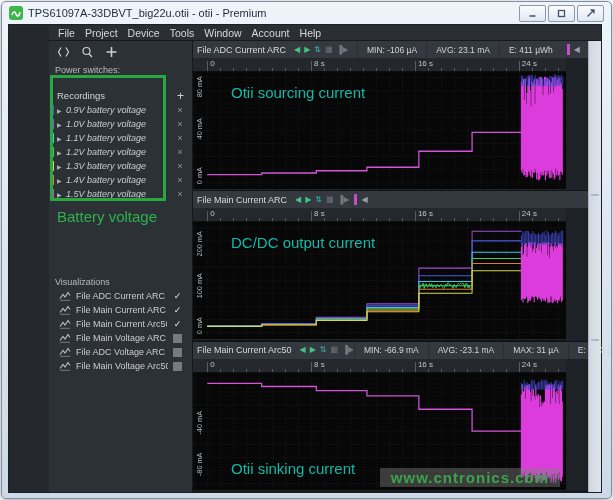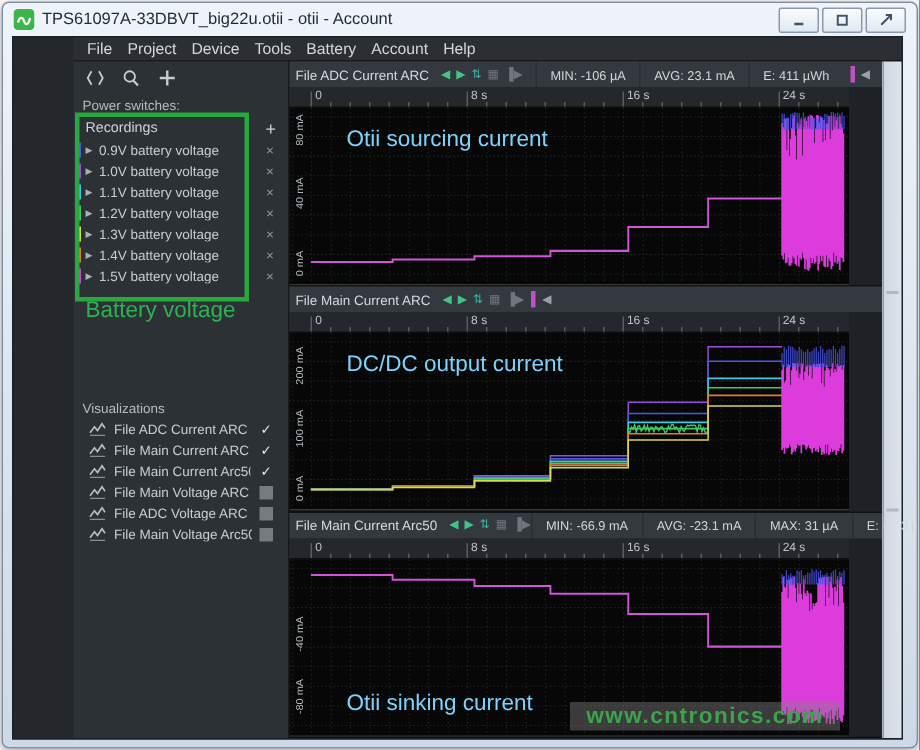--- a/index.html
+++ b/index.html
@@ -16,26 +16,26 @@
   .client{margin:0 9px 7px 6px;height:467px;background:#24282c;border:1px solid #1a2026;display:flex;flex-direction:column;padding-left:40px;}
   .menubar{height:15px;background:#2b2f33;display:flex;align-items:center;padding:0 4px;border-bottom:1px solid #17191c;}
   .menu-item{font-size:10.5px;color:#d4d8db;padding:1px 5px;cursor:default;}
   .main{flex:1;display:flex;min-height:0;}
   
   .sidebar{width:143px;background:#2c3136;border-right:1px solid #16191c;display:flex;flex-direction:column;position:relative;}
   .sb-toolbar{height:22px;display:flex;align-items:center;gap:11px;padding:0 8px;}
   .sb-toolbar .tb-icon{display:flex;align-items:center;}
   .power-label{font-size:9px;color:#b6bbc0;padding:2px 6px 1px 6px;}
   .rec-wrap{position:relative;margin-top:2px;}
-  .rec-header{display:flex;align-items:center;height:15px;padding:0 8px 0 8px;font-size:9.5px;color:#d0d4d8;}
+  .rec-header{display:flex;align-items:center;height:15px;padding:0 8px 0 8px;font-size:9.5px;color:#d0d4d8;margin-top:10px;}
   .rec-add{margin-left:auto;font-size:12px;color:#cfd3d7;line-height:10px;cursor:default;}
   .rec-row{display:flex;align-items:center;height:14px;padding:0 7px 0 2px;font-size:9px;color:#c9cdd1;}
   .rec-color{width:3px;height:10px;margin-right:3px;flex:0 0 3px;}
   .rec-exp{font-size:6px;color:#aab0b5;width:9px;flex:0 0 9px;}
-  .rec-label{flex:1;white-space:nowrap;overflow:hidden;}
+  .rec-label{flex:1;white-space:nowrap;overflow:hidden;font-style:italic;}
   .rec-x{color:#8f959a;font-size:9px;width:10px;text-align:center;}
   .green-box{position:absolute;left:1px;top:-3px;width:110px;height:120px;border:3px solid #28a83e;pointer-events:none;}
   .battery-annot{font-size:15px;color:#2eb24e;padding:7px 6px 0 8px;}
   .viz-wrap{margin-top:50px;}
   .viz-header{font-size:9px;color:#b6bbc0;padding:0 6px;height:14px;display:flex;align-items:center;}
   .viz-row{display:flex;align-items:center;height:14px;padding:0 9px 0 10px;font-size:9px;color:#c9cdd1;gap:5px;}
   .viz-label{flex:1;white-space:nowrap;overflow:hidden;}
   .viz-check{width:11px;height:10px;font-size:9px;color:#e4e8ea;display:flex;align-items:center;justify-content:center;}
   .viz-check.unchecked{background:#757b81;width:9px;height:9px;margin-right:1px;}
   
@@ -47,41 +47,41 @@
   .pctrls span{line-height:8px;}
   .pstats{margin-left:auto;display:flex;align-items:center;height:100%;}
   .pstat{font-size:8.5px;color:#d2d6d9;padding:0 9px;border-left:1px solid #2a2e33;display:flex;align-items:center;height:100%;white-space:nowrap;}
   .pbar{width:3px;height:11px;background:#c24fc8;margin-left:5px;flex:0 0 3px;}
   .pcollapse{color:#9aa0a5;font-size:8px;padding:0 4px;}
   .pruler{height:13px;background:#24282c;position:relative;margin-right:22px;border-bottom:1px solid #0c0e10;flex:0 0 13px;}
   .pruler span{position:absolute;top:1px;font-size:8px;color:#c0c4c8;}
   .pruler i{position:absolute;bottom:0;width:1px;background:#565c62;}
   .pplot{flex:1;position:relative;margin-right:22px;background:#070708;min-height:0;}
   .pplot svg{position:absolute;left:0;top:0;width:100%;height:100%;}
-  .pannot{position:absolute;left:38px;font-size:15px;color:#7dd3fc;white-space:nowrap;}
+  .pannot{position:absolute;left:38px;font-size:15px;color:#14b8a6;white-space:nowrap;}
   .pannot.pos-top{top:12px;}
   .pannot.pos-bottom{bottom:14px;}
   .watermark{position:absolute;right:28px;bottom:5px;background:rgba(130,130,130,.42);color:#3aa54a;font-size:15px;
     font-weight:bold;padding:1px 11px;letter-spacing:1px;z-index:5;}
   
   .scrollstrip{width:12px;background:linear-gradient(90deg,#cfd7e0,#dde4ec);border-left:1px solid #aab6c4;position:relative;}
   .scrollstrip .mark{position:absolute;left:2px;right:2px;height:2px;background:#aeb9c6;}
 </style>
 </head>
 <body>
 
 <div class="window">
   <div class="titlebar">
     <span style="display:flex">
       <svg width="14" height="14" viewBox="0 0 14 14">
           <rect width="14" height="14" rx="3" fill="#3db54a"></rect>
           <path d="M3 9 C4 5 6 5 7 8 C8 11 10 11 11 6" stroke="#fff" fill="none" stroke-width="1.5"></path>
         </svg>
     </span>
-    <span class="title">TPS61097A-33DBVT_big22u.otii - otii - Account</span>
+    <span class="title">TPS61097A-33DBVT_big22u.otii - otii - Premium</span>
     <span class="win-controls">
       <span class="win-btn">
         <svg width="9" height="9" viewBox="0 0 9 9">
             <path d="M1.5 7H7.5" stroke="#41506b" stroke-width="1.6"></path>
           </svg>
       </span>
       <span class="win-btn">
         <svg width="9" height="9" viewBox="0 0 9 9">
             <rect x="1.5" y="1.5" width="6" height="6" fill="none" stroke="#41506b" stroke-width="1.3"></rect>
           </svg>
@@ -93,21 +93,21 @@
       </span>
     </span>
   </div>
 
   <div class="client">
     <div class="menubar">
         <span class="menu-item">File</span>
         <span class="menu-item">Project</span>
         <span class="menu-item">Device</span>
         <span class="menu-item">Tools</span>
-        <span class="menu-item">Battery</span>
+        <span class="menu-item">Window</span>
         <span class="menu-item">Account</span>
         <span class="menu-item">Help</span>
       </div>
 
     <div class="main">
       <div class="sidebar">
         <div class="sb-toolbar">
           <span class="tb-icon">
             <svg width="13" height="12" viewBox="0 0 13 12">
                 <path d="M4 1.5 L1.5 6 L4 10.5 M9 1.5 L11.5 6 L9 10.5" stroke="#c8cdd1" fill="none" stroke-width="1.2"></path>

